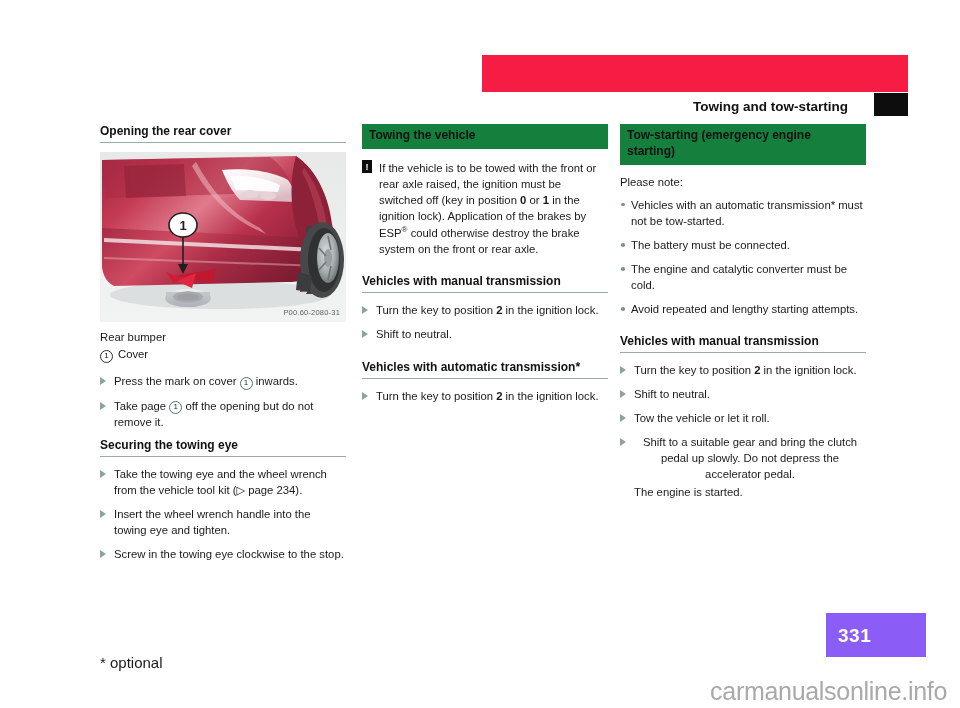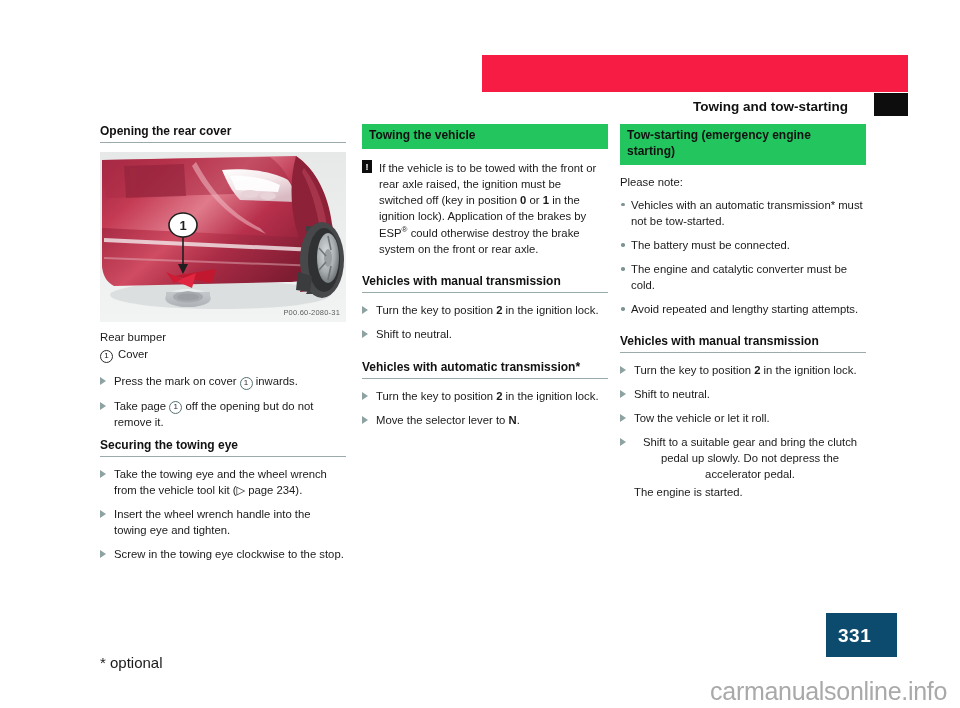--- a/index.html
+++ b/index.html
@@ -70,21 +70,21 @@
     color: #111111;
     padding-bottom: 3px;
     border-bottom: 1.5px solid #9aa9a9;
     margin-bottom: 9px;
     line-height: 1.25;
   }
   .h-bar {
     font-size: 12px;
     font-weight: bold;
     color: #111111;
-    background: #22c55e;
+    background: #15803d;
     padding: 4px 7px 5px 7px;
     line-height: 1.33;
     margin-bottom: 9px;
   }
   .plain { font-size: 11.3px; line-height: 1.42; margin: 0 0 7px 0; }
 
   
   .tri-item {
     position: relative;
     font-size: 11.3px;
@@ -196,23 +196,23 @@
     position: absolute;
     left: 100px;
     top: 654px;
     font-size: 15px;
     color: #1a1a1a;
   }
   .pagenum {
     position: absolute;
     left: 826px;
     top: 613px;
-    width: 71px;
+    width: 100px;
     height: 44px;
-    background: #0c4a6e;
+    background: #8b5cf6;
   }
   .pagenum span {
     position: absolute;
     left: 12px;
     top: 12px;
     color: #ffffff;
     font-size: 19px;
     font-weight: bold;
     letter-spacing: 0.5px;
   }
@@ -385,24 +385,20 @@
     <span class="tri"></span>
     <span class="cont">Shift to neutral.</span>
   </div>
 
   <div class="h-rule" style="margin-top:18px;">Vehicles with automatic transmission*</div>
 
   <div class="tri-item">
     <span class="tri"></span>
     <span class="cont">Turn the key to position <b>2</b> in the ignition lock.</span>
   </div>
-  <div class="tri-item">
-    <span class="tri"></span>
-    <span class="cont">Move the selector lever to <b>N</b>.</span>
-  </div>
 </div>
 
 <div class="col col-right">
 
   <div class="h-bar">Tow-starting (emergency engine starting)</div>
 
   <div class="plain">Please note:</div>
 
   <div class="dot-item">
     <span class="dot"></span>

